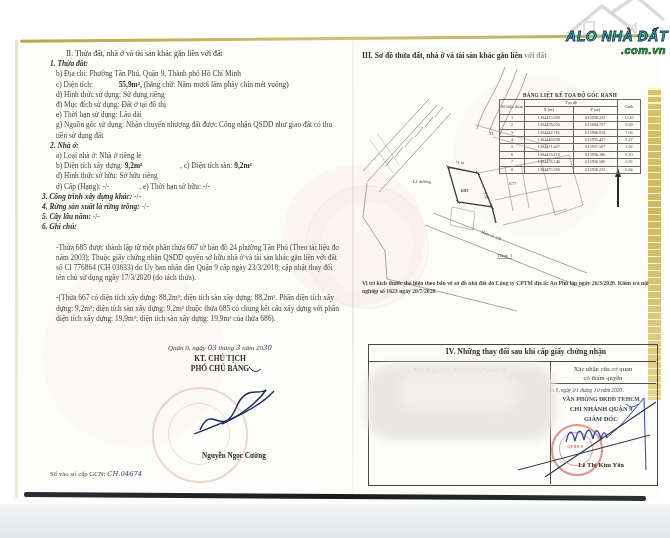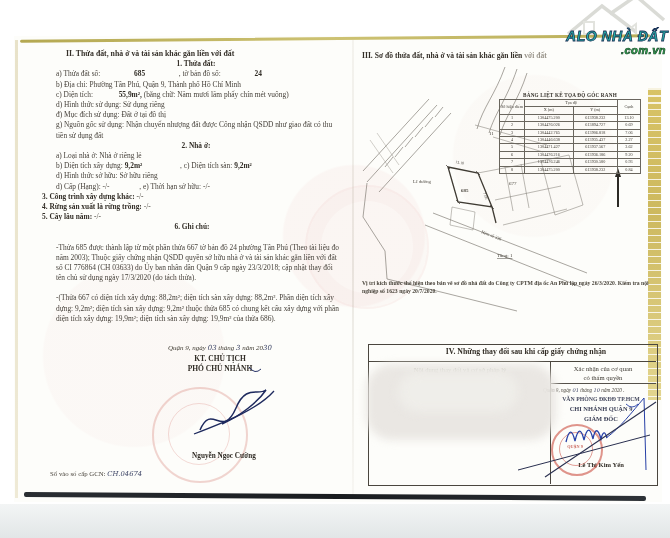--- a/index.html
+++ b/index.html
@@ -21,36 +21,36 @@
   .edge-bottom{left:24px;top:494px;width:622px;height:5px;background:linear-gradient(90deg,#2a2e33,#191c1f,#2e3237);
      transform:rotate(0.35deg);border-radius:2px;}
   .edge-right{left:648px;top:88px;width:13px;height:312px;
      background:repeating-linear-gradient(180deg,rgba(255,255,255,.8) 0 1.5px,rgba(255,255,255,0) 1.5px 7px),
                 linear-gradient(180deg,#d8c366,#cdb95f 40%,#e3d58f);}
   .edge-left{left:15px;top:40px;width:3px;height:458px;background:linear-gradient(180deg,#e8e2c9,#efead6);}
   .fold{left:352px;top:40px;width:2px;height:456px;background:linear-gradient(180deg,rgba(180,170,150,.12),rgba(150,140,120,.18),rgba(180,170,150,.08));}
 
   
   .s2{left:42px;top:49px;width:300px;font-size:7.4px;line-height:10.2px;color:#46413a;}
-  .s2 .h{font-weight:bold;color:#332e27;font-size:7.8px;padding-left:24px;}
-  .s2 .hi{font-weight:bold;color:#332e27;text-align:center;}
+  .s2 .h{font-weight:normal;color:#332e27;font-size:7.8px;padding-left:24px;}
+  .s2 .hi{font-weight:bold;font-style:italic;color:#332e27;}
   .s2 .ind{padding-left:14px;}
   .s2 .b{font-weight:bold;color:#2f2b24;}
   .s2 .gap{display:inline-block;width:30px;}
   .note{margin-top:10px;}
 
   
   .sign-left{left:120px;top:344px;width:200px;text-align:center;font-size:7.3px;color:#3c382f;}
   .sign-left .dl{font-style:italic;font-size:7px;white-space:nowrap;}
   .sign-left .bold{font-weight:bold;font-size:7.5px;margin-top:1.5px;color:#302c25;}
   .hw{font-family:"DejaVu Serif",serif;font-style:italic;color:#3d4566;}
   .gcn{left:50px;top:470px;font-size:6.8px;color:#47423a;}
   .stamp-left{left:152px;top:387px;width:92px;height:92px;border:2px solid rgba(205,92,80,.25);border-radius:50%;}
   .stamp-left-in{left:168px;top:403px;width:60px;height:60px;border:1.5px solid rgba(205,92,80,.22);border-radius:50%;}
-  .name-left{left:134px;top:452px;width:180px;text-align:center;font-weight:bold;font-size:7.2px;color:#302b24;}
+  .name-left{left:144px;top:452px;width:180px;text-align:center;font-weight:bold;font-size:7.2px;color:#302b24;}
 
   
   .logo{left:540px;top:0;width:130px;height:62px;z-index:30;font-family:"Liberation Sans",sans-serif;text-align:right;}
   .logo-l1{position:absolute;right:2px;top:28px;font-size:14px;font-weight:bold;font-style:italic;
      color:#23b3a9;-webkit-text-stroke:0.8px #1c3056;letter-spacing:0.5px;white-space:nowrap;}
   .logo-l2{position:absolute;right:4px;top:44px;font-size:11px;font-weight:bold;font-style:italic;
      color:#2fae4e;-webkit-text-stroke:0.7px #1c4a2e;letter-spacing:0.5px;}
 
   
   .s3-title{left:362px;top:51px;width:300px;font-size:7.6px;font-weight:bold;color:#332e27;}
@@ -97,38 +97,30 @@
   <div class="abs sheet"></div>
   <div class="abs wm-ring"></div>
   <div class="abs edge-top"></div>
   <div class="abs edge-left"></div>
   <div class="abs edge-right"></div>
   <div class="abs fold"></div>
 
   <div class="abs s2">
     <div class="h">II. Thửa đất, nhà ở và tài sản khác gắn liền với đất</div>
     <div class="hi" style="padding-left:8px;">1. Thửa đất:</div>
-    <div class="ind">
-      <span>a) Thửa đất số:</span>
-      <span class="gap"></span>
-      <span class="b">685</span>
-      <span class="gap"></span>
-      <span>, tờ bản đồ số:</span>
-      <span class="gap"></span>
-      <span class="b">24</span>
-    </div>
     <div class="ind">b) Địa chỉ:  Phường Tân Phú, Quận 9, Thành phố Hồ Chí Minh</div>
     <div class="ind">
       <span>c) Diện tích:</span>
       <span class="gap" style="width:22px"></span>
       <span class="b">55,9m²,</span>
       <span>(bằng chữ: Năm mươi lăm phẩy chín mét vuông)</span>
     </div>
     <div class="ind">d) Hình thức sử dụng:  Sử dụng riêng</div>
     <div class="ind">đ) Mục đích sử dụng:  Đất ở tại đô thị</div>
+    <div class="ind">e) Thời hạn sử dụng:  Lâu dài</div>
     <div class="ind">g) Nguồn gốc sử dụng:  Nhận chuyển nhượng đất được Công nhận QSDD như giao đất có thu tiền sử dụng đất</div>
     <div class="hi" style="padding-left:8px;">2. Nhà ở:</div>
     <div class="ind">a) Loại nhà ở:  Nhà ở riêng lẻ</div>
     <div class="ind">
       <span>b) Diện tích xây dựng:</span>
       <span class="b">9,2m²</span>
       <span class="gap" style="width:34px"></span>
       <span>, c) Diện tích sàn:</span>
       <span class="b">9,2m²</span>
     </div>
@@ -154,21 +146,21 @@
 
   <div class="abs sign-left">
     <div class="dl">
       <span>Quận 9, ngày</span>
       <span class="hw">03</span>
       <span>tháng</span>
       <span class="hw">3</span>
       <span>năm 20</span><span class="hw">30</span>
     </div>
     <div class="bold">KT. CHỦ TỊCH</div>
-    <div class="bold">PHÓ CHỦ NHÁNH</div>
+    <div class="bold">PHÓ CHỦ BẢNG</div>
   </div>
   <div class="abs stamp-left"></div>
   <div class="abs stamp-left-in"></div>
   <div class="abs name-left">Nguyễn Ngọc Cường</div>
   <div class="abs gcn">
     <span>Số vào sổ cấp GCN:</span>
     <span class="hw">CH.04674</span>
   </div>
 
   <div class="abs s3-title">

